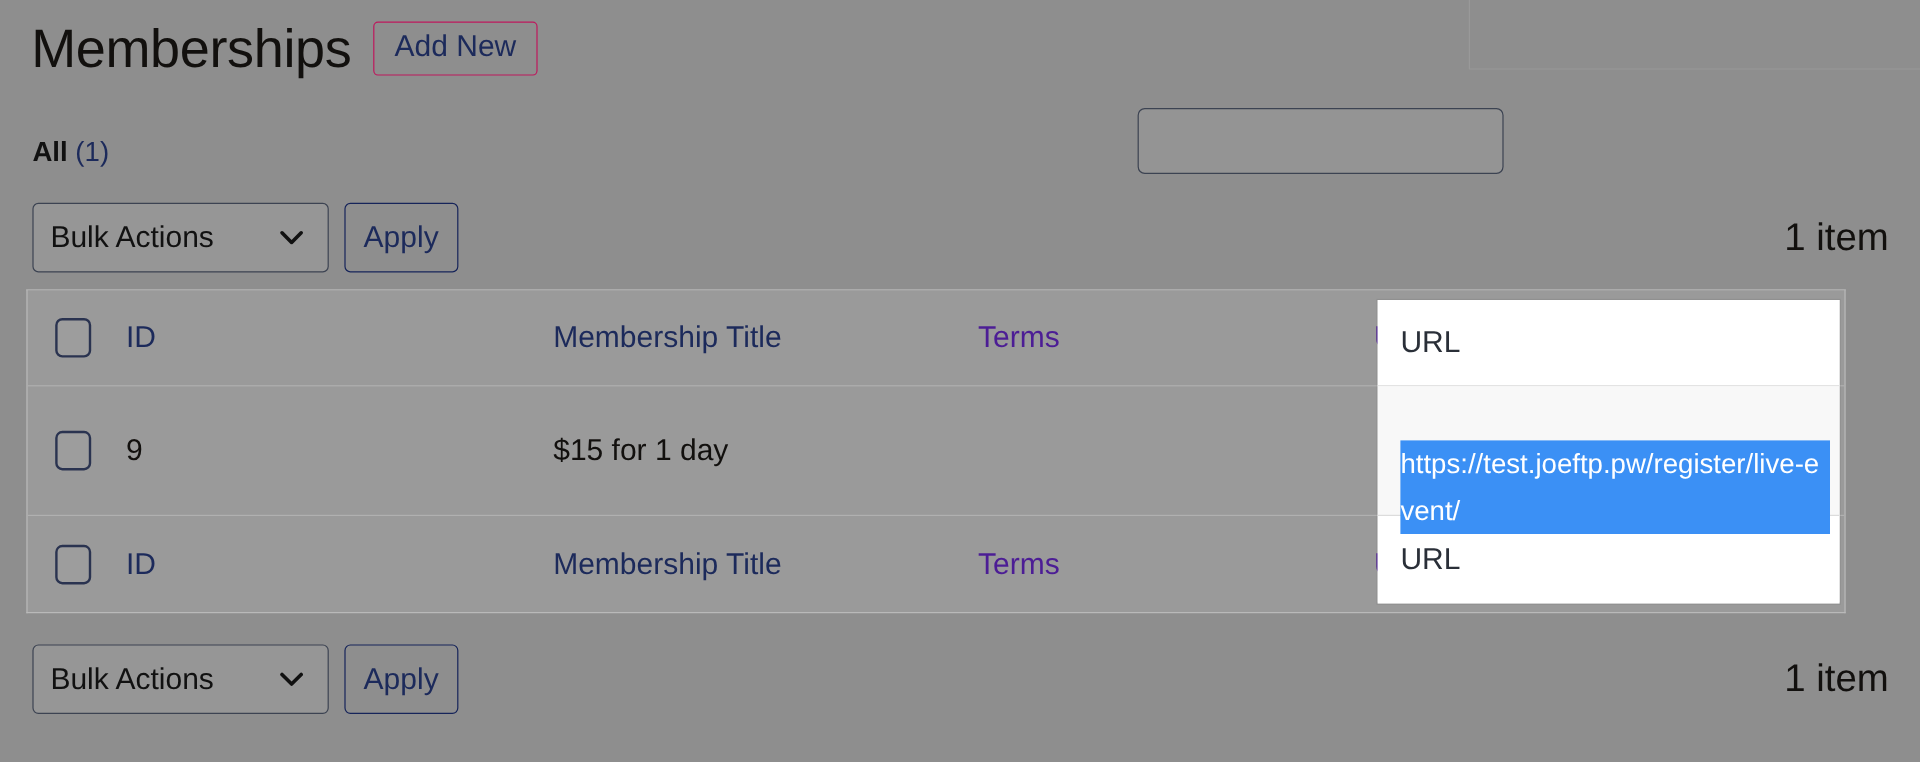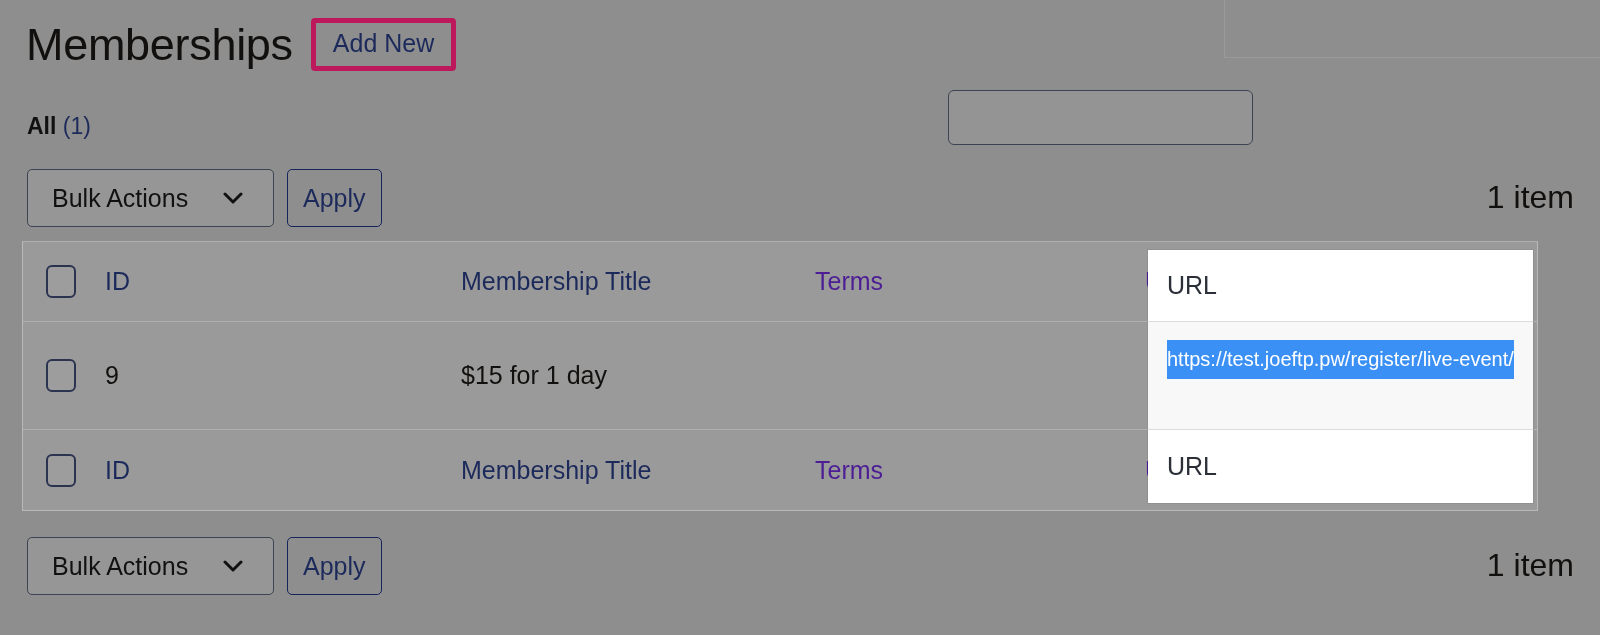--- a/index.html
+++ b/index.html
@@ -45,21 +45,21 @@
     gap: 18px;
   }
   .page-title {
     font-size: 45px;
     font-weight: 400;
     color: #12100e;
     line-height: 1;
     letter-spacing: -0.3px;
   }
   .add-new-btn {
-    border: 5px solid #be185d;
+    border: 1px solid #be185d;
     border-radius: 4px;
     background: transparent;
     color: #1c2a5b;
     font-size: 25px;
     font-family: "Liberation Sans", sans-serif;
     padding: 8px 17px 10px 17px;
     line-height: 1;
     cursor: pointer;
   }
 
@@ -136,21 +136,21 @@
   .bulk-select {
     position: relative;
     width: 247px;
     height: 58px;
     box-sizing: border-box;
     border: 1px solid #3c4352;
     border-radius: 5px;
     background: rgba(255,255,255,0.07);
     display: flex;
     align-items: center;
-    padding: 0 24px;
+    padding: 0 14px;
     cursor: pointer;
   }
   .bulk-select .bulk-label {
     font-size: 25px;
     color: #111;
     flex: 1;
   }
   .chev {
     width: 20px;
     height: 12px;
@@ -280,28 +280,29 @@
     border-bottom: 1px solid #dcdcdc;
     align-items: flex-start;
     padding-top: 18px;
   }
   .url-cell.foot {
     height: 72px;
     background: #ffffff;
   }
   .url-sel {
     display: inline;
-    font-size: 20px;
+    font-size: 23px;
     line-height: 39px;
     color: #ffffff;
     background: #3b90f5;
     box-decoration-break: clone;
     -webkit-box-decoration-break: clone;
     word-break: break-all;
     max-width: 358px;
+    margin-top: 27px;
   }
 </style>
 </head>
 <body>
 
 <div class="page">
 
   <div class="top-right-panel"></div>
 
   <div class="title-row">

